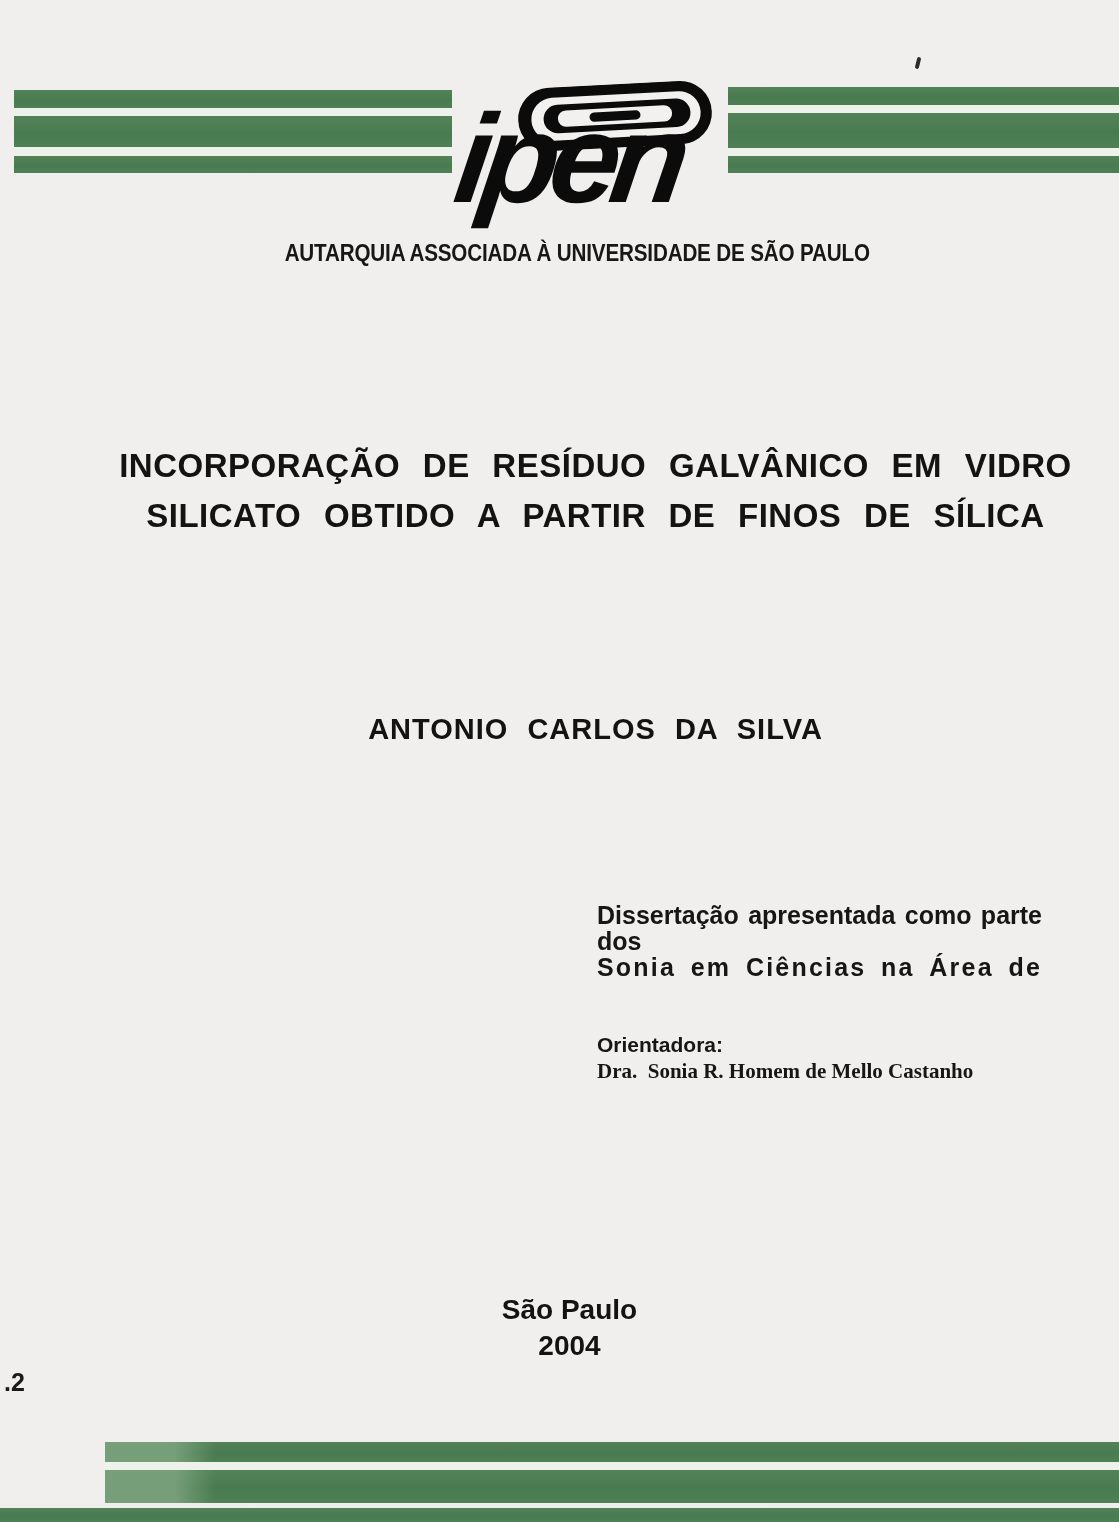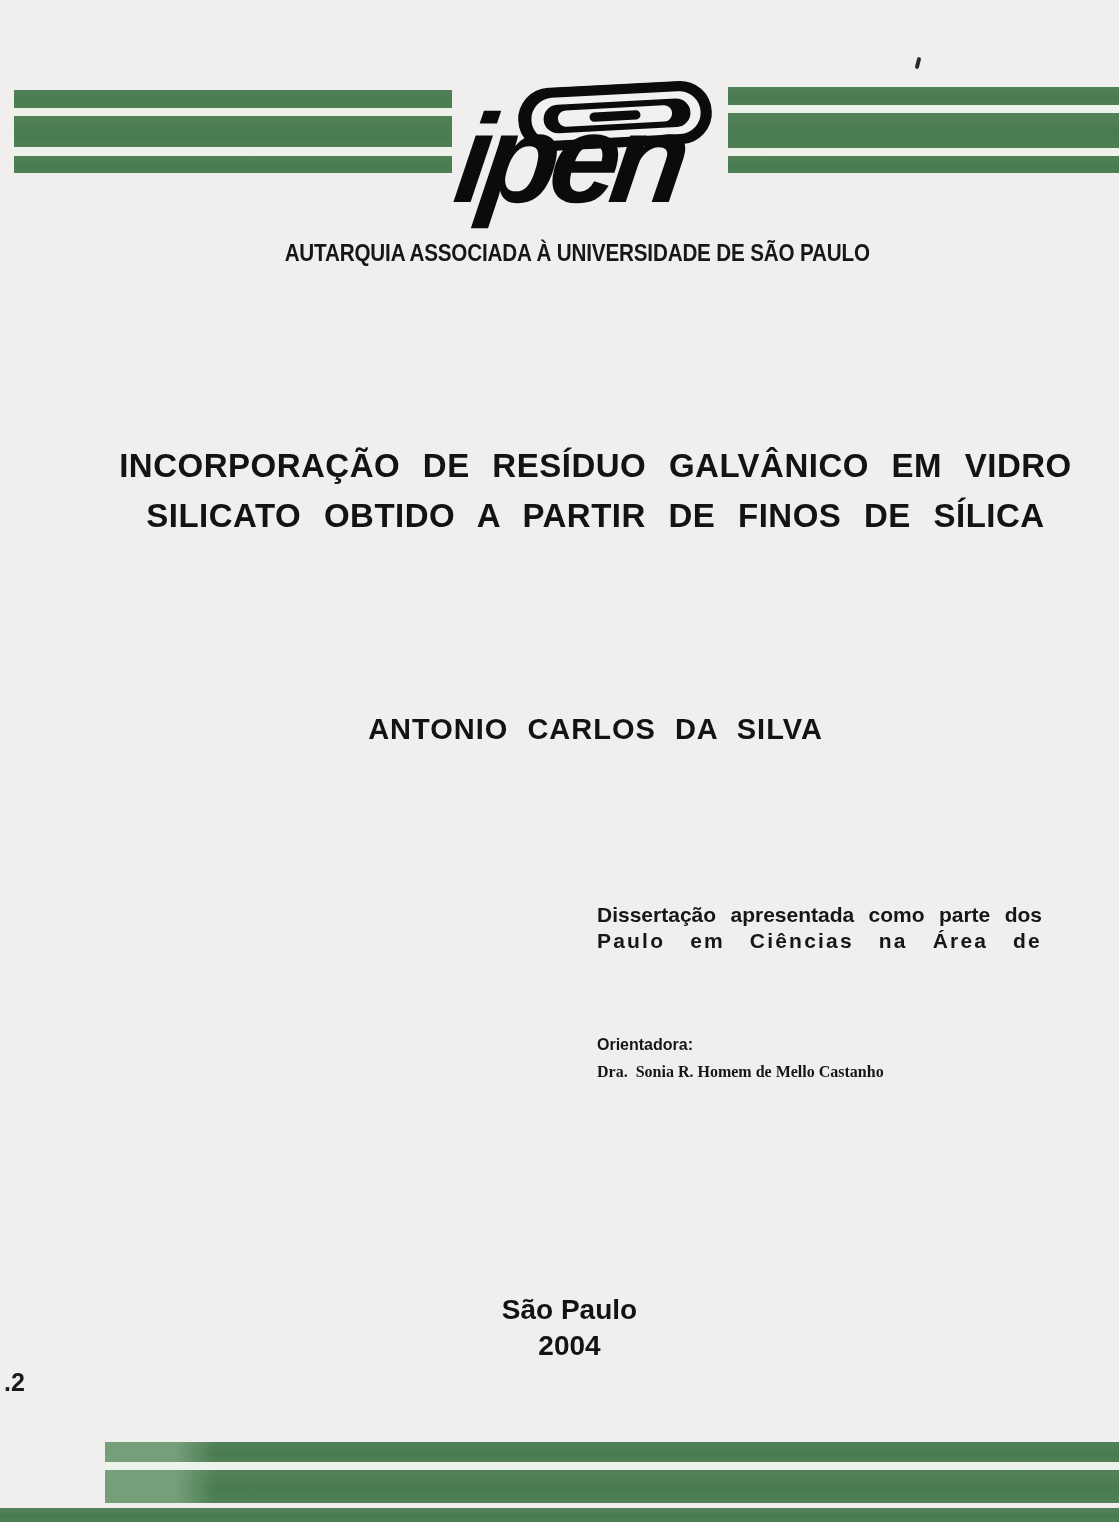--- a/index.html
+++ b/index.html
@@ -41,27 +41,27 @@
     font-size:33px;line-height:50px;font-weight:bold;
     letter-spacing:0.5px;word-spacing:13px;color:#131313;
   }
   .author{
     position:absolute;left:36px;top:712px;width:1119px;text-align:center;
     font-size:29px;line-height:34px;font-weight:bold;
     letter-spacing:1px;word-spacing:10px;color:#131313;
   }
   .note{
     position:absolute;left:597px;top:902px;width:445px;
-    font-size:21px;line-height:26px;font-weight:bold;color:#161616;
+    font-size:25px;line-height:26px;font-weight:bold;color:#161616;
   }
   .note .just{text-align:justify;text-align-last:justify;}
   .note .spread{letter-spacing:2.2px;}
   .advisor{
     position:absolute;left:597px;top:1031px;width:460px;
-    font-size:16px;line-height:27px;font-weight:bold;color:#161616;
+    font-size:21px;line-height:27px;font-weight:bold;color:#161616;
   }
   .advisor .name{white-space:pre-wrap;font-family:Liberation Serif, serif;}
   .footer-place{
     position:absolute;left:10px;top:1292px;width:1119px;text-align:center;
     font-size:28px;line-height:36px;font-weight:bold;color:#131313;
   }
   .corner-mark{
     position:absolute;left:4px;top:1368px;
     font-size:25px;font-weight:bold;color:#1a1a1a;
   }
@@ -106,21 +106,21 @@
 
   <div class="thesis-title">
     <div>INCORPORAÇÃO DE RESÍDUO GALVÂNICO EM VIDRO</div>
     <div>SILICATO OBTIDO A PARTIR DE FINOS DE SÍLICA</div>
   </div>
 
   <div class="author">ANTONIO CARLOS DA SILVA</div>
 
   <div class="note">
     <div class="just">Dissertação apresentada como parte dos</div>
-    <div class="just spread">Paulo em Ciências na Área de</div>
+    <div class="just spread">Sonia em Ciências na Área de</div>
   </div>
 
   <div class="advisor">
     <div>Orientadora:</div>
     <div class="name">Dra.  Sonia R. Homem de Mello Castanho</div>
   </div>
 
   <div class="footer-place">
     <div>São Paulo</div>
     <div>2004</div>

